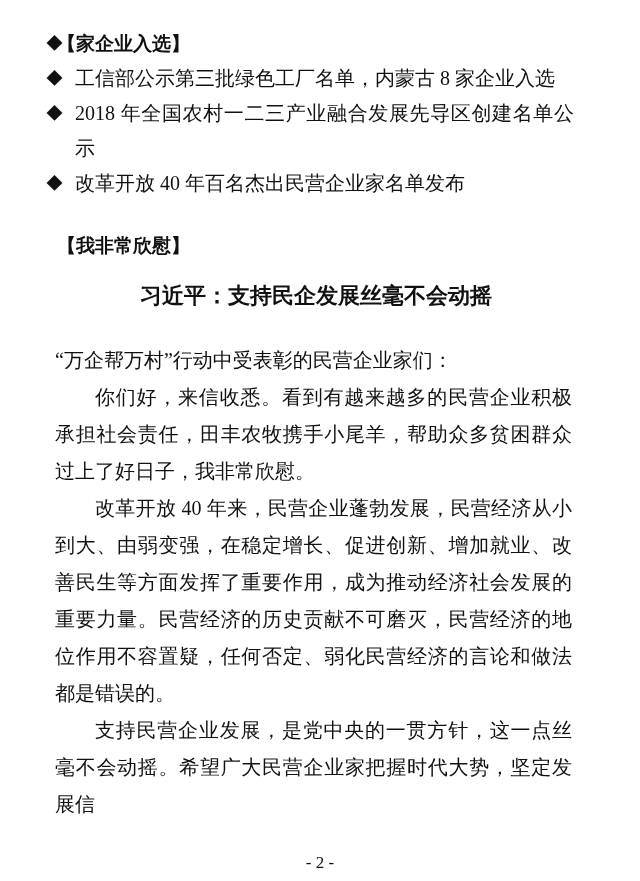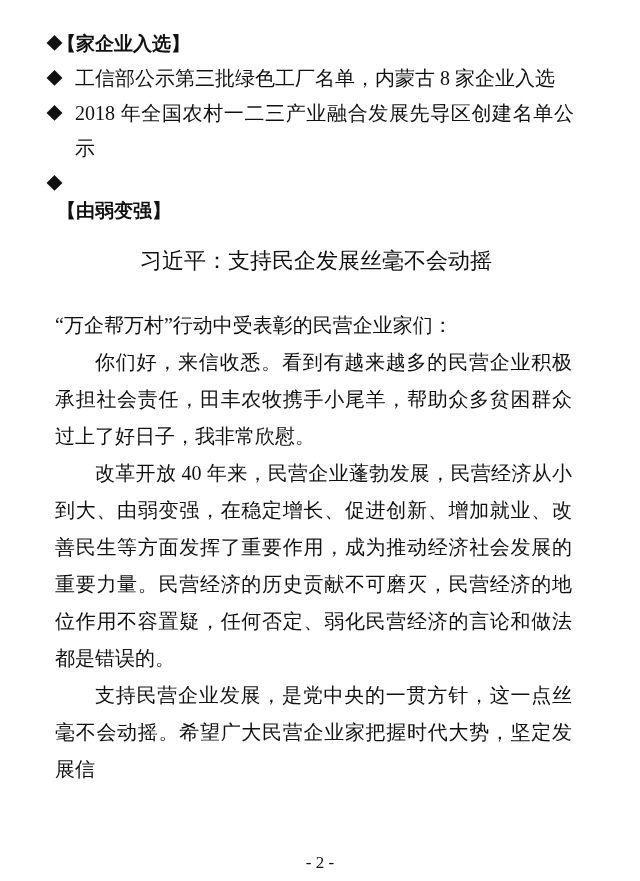--- a/index.html
+++ b/index.html
@@ -43,21 +43,21 @@
     font-family: "Liberation Sans", sans-serif;
   }
   .section-heading.politics {
     margin-top: 27px;
   }
   
   .article-title {
     margin: 15px 0 0 0;
     font-size: 22px;
     line-height: 35px;
-    font-weight: normal;
+    font-weight: bold;
     text-align: center;
     font-family: "Liberation Serif", serif;
   }
   
   .article-body {
     margin: 29px 20px 0 15px;
     font-size: 20px;
     line-height: 37px;
     text-align: justify;
   }
@@ -95,23 +95,24 @@
     <span class="brief-text">工信部公示第三批绿色工厂名单，内蒙古 8 家企业入选</span>
   </div>
 
   <div class="brief-item">
     <span class="marker">◆</span>
     <span class="brief-text">2018 年全国农村一二三产业融合发展先导区创建名单公示</span>
   </div>
 
   <div class="brief-item">
     <span class="marker">◆</span>
+    <span class="brief-text">改革开放 40 年百名杰出民营企业家名单发布</span>
   </div>
 
-  <h2 class="section-heading politics">【由弱变强】</h2>
+  <h2 class="section-heading politics">【我非常欣慰】</h2>
 
   <h1 class="article-title">习近平：支持民企发展丝毫不会动摇</h1>
 
   <div class="article-body">
     <p class="salutation">“万企帮万村”行动中受表彰的民营企业家们：</p>
     <p class="para">你们好，来信收悉。看到有越来越多的民营企业积极承担社会责任，田丰农牧携手小尾羊，帮助众多贫困群众过上了好日子，我非常欣慰。</p>
     <p class="para">改革开放 40 年来，民营企业蓬勃发展，民营经济从小到大、由弱变强，在稳定增长、促进创新、增加就业、改善民生等方面发挥了重要作用，成为推动经济社会发展的重要力量。民营经济的历史贡献不可磨灭，民营经济的地位作用不容置疑，任何否定、弱化民营经济的言论和做法都是错误的。</p>
     <p class="para">支持民营企业发展，是党中央的一贯方针，这一点丝毫不会动摇。希望广大民营企业家把握时代大势，坚定发展信</p>
   </div>
 

